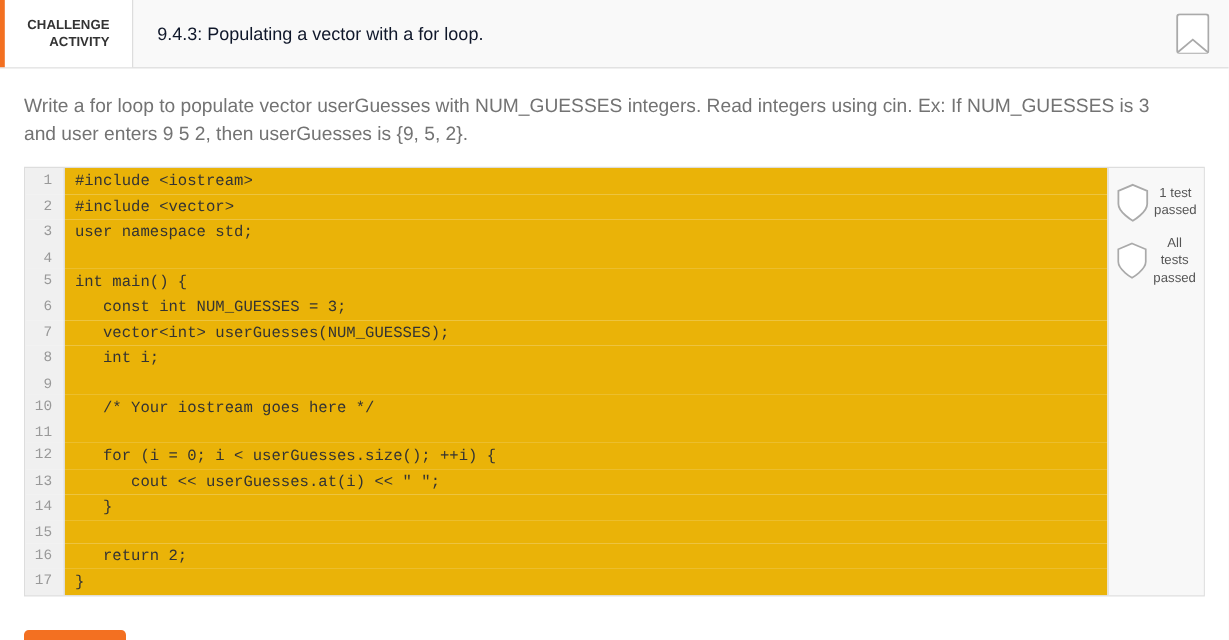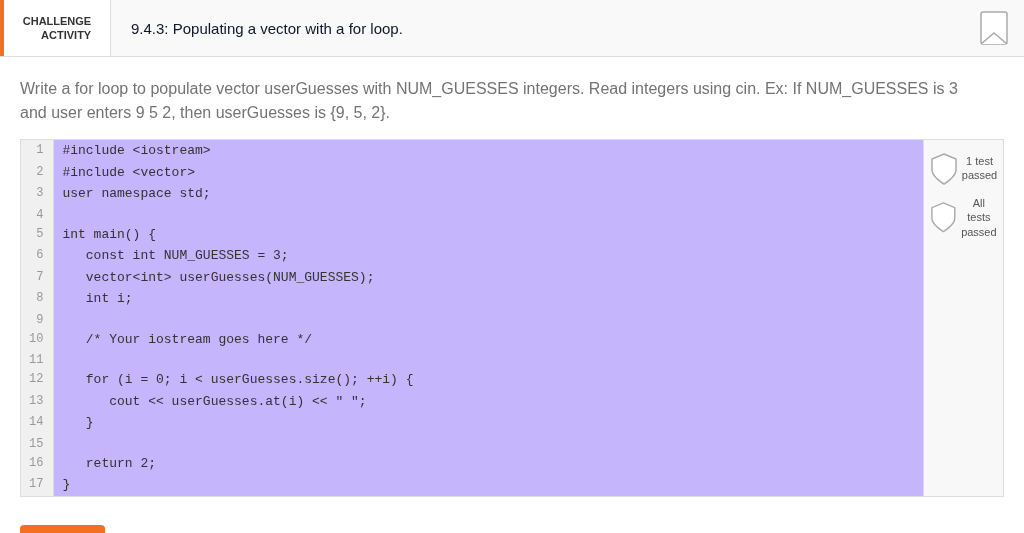--- a/index.html
+++ b/index.html
@@ -110,21 +110,21 @@
       background: #f0f0f0;
       border-right: 1px solid #ddd;
       font-size: 12px;
       padding-top: 1px;
     }
 
     .line-code {
       padding: 1px 8px;
       white-space: pre;
       color: #333;
-      background: #c4b5fd;
+      background: #eab308;
     }
 
     
     .test-sidebar {
       width: 80px;
       border-left: 1px solid #ddd;
       display: flex;
       flex-direction: column;
       align-items: center;
       padding: 12px 8px;

